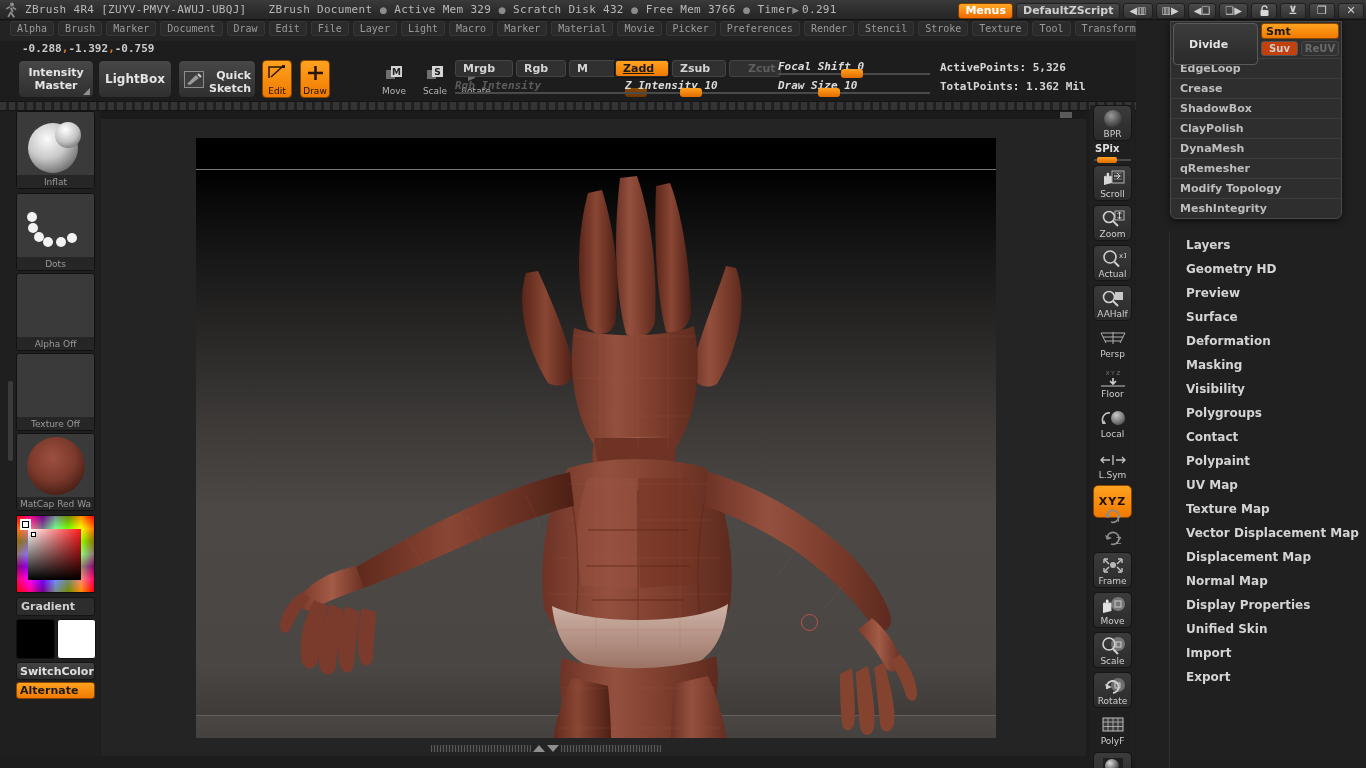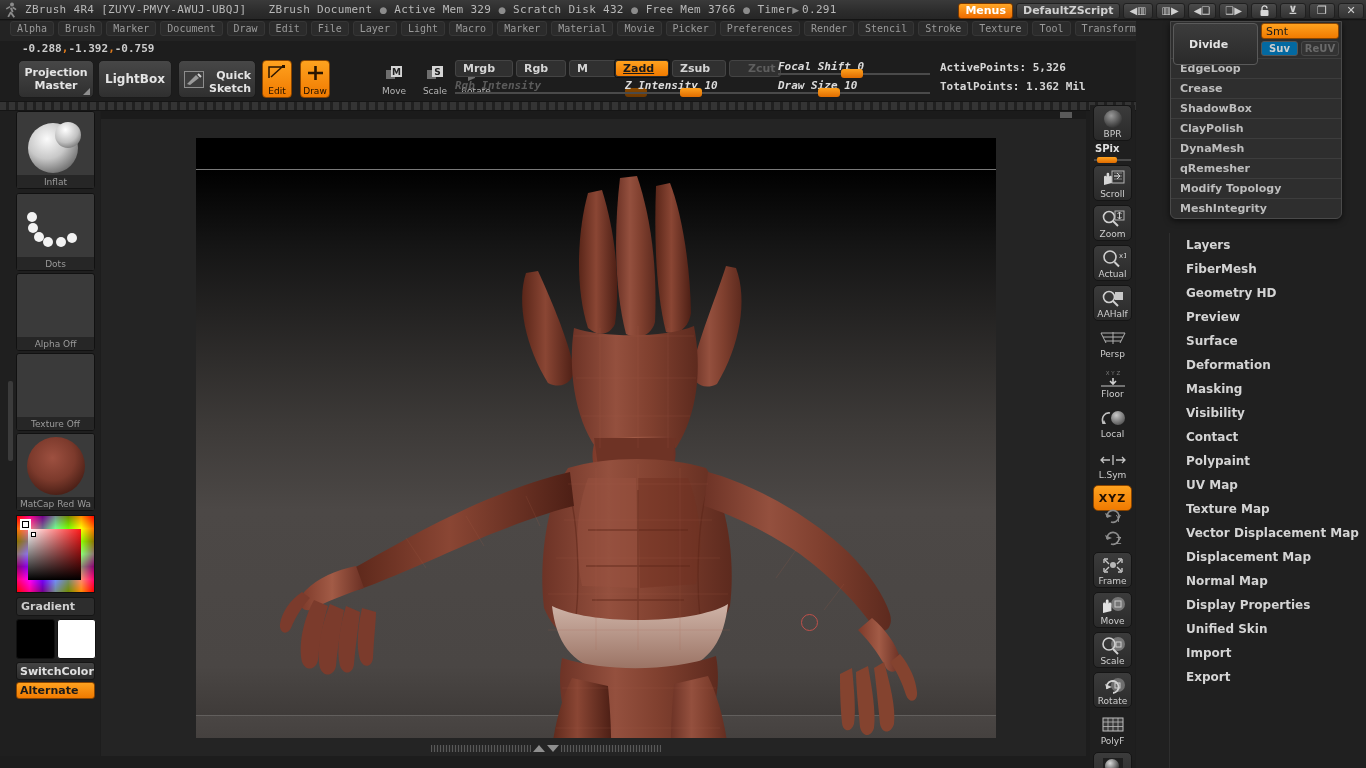--- a/index.html
+++ b/index.html
@@ -338,21 +338,21 @@
   #spix-slider .sk { position: absolute; left: 3px; top: 0; width: 20px; height: 6px;
     border-radius: 2px; background: linear-gradient(#ffa21f,#e06c00); }
   #r-scroll { top: 60px;  height: 36px; }
   #r-zoom   { top: 100px; height: 36px; }
   #r-actual { top: 140px; height: 36px; }
   #r-aahalf { top: 180px; height: 36px; }
   #r-persp  { top: 220px; height: 36px; background: none; border: 1px solid transparent; }
   #r-floor  { top: 260px; height: 36px; background: none; border: 1px solid transparent; }
   #r-local  { top: 300px; height: 36px; background: none; border: 1px solid transparent; }
   #r-lsym   { top: 345px; height: 32px; background: none; border: 1px solid transparent; }
-  #r-xyz    { top: 380px; height: 26px; justify-content: center; padding-bottom: 0; font-size: 11px; }
+  #r-xyz    { top: 380px; height: 33px; justify-content: center; padding-bottom: 0; font-size: 11px; }
   #r-ry     { top: 399px; height: 22px; background: none; border: 1px solid transparent; }
   #r-rz     { top: 421px; height: 22px; background: none; border: 1px solid transparent; }
   #r-frame  { top: 447px; height: 36px; }
   #r-move   { top: 487px; height: 36px; }
   #r-scale  { top: 527px; height: 36px; }
   #r-rotate { top: 567px; height: 36px; }
   #r-polyf  { top: 607px; height: 36px; background: none; border: 1px solid transparent; }
   #r-mat    { top: 647px; height: 36px; }
 
   
@@ -371,27 +371,27 @@
     position: absolute; left: 2px; top: 1px; width: 85px; height: 42px;
     background: linear-gradient(#3c3c3c,#2a2a2a);
     border: 1px solid #5a5a5a; border-radius: 4px;
     color: #e2e2e2; font-size: 11px; font-weight: bold;
     font-family: "DejaVu Sans", sans-serif;
     display: flex; align-items: center; padding-left: 15px;
   }
   #pop-smt {
     position: absolute; left: 90px; top: 1px; width: 78px; height: 16px;
     background: linear-gradient(#ffa21f,#f07a00); border: 1px solid #8a4500;
-    border-radius: 3px; color: #1a1a1a; font-size: 11px; font-weight: normal;
+    border-radius: 3px; color: #1a1a1a; font-size: 11px; font-weight: bold;
     font-family: "DejaVu Sans", sans-serif;
     display: flex; align-items: center; padding-left: 4px;
   }
   #pop-suv {
     position: absolute; left: 90px; top: 19px; width: 37px; height: 15px;
-    background: #0369a1; border: 1px solid #545454; border-radius: 3px;
+    background: #c2410c; border: 1px solid #545454; border-radius: 3px;
     color: #cdcdcd; font-size: 10px; font-weight: bold;
     font-family: "DejaVu Sans", sans-serif;
     display: flex; align-items: center; justify-content: center; text-align: right;
   }
   #pop-reuv {
     position: absolute; left: 130px; top: 19px; width: 38px; height: 15px;
     background: #333; border: 1px solid #494949; border-radius: 3px;
     color: #6a6a6a; font-size: 10px; font-weight: bold;
     font-family: "DejaVu Sans", sans-serif;
     display: flex; align-items: center; justify-content: center;
@@ -489,21 +489,21 @@
     <div class="menu-item">Zplugin</div>
     <div class="menu-item">Zscript</div>
   </div>
 
 <div id="coords">
   <span>-0.288</span><span class="cm">,</span><span>-1.392</span><span class="cm">,</span><span>-0.759</span>
 </div>
 
 <div id="toolbar">
   <div class="tbig" id="btn-projection">
-    <span>Projection</span>
+    <span>Intensity</span>
     <span>Master</span>
     <span class="corner"></span>
   </div>
   <div class="tbig" id="btn-lightbox">LightBox</div>
   <div class="tbig" id="btn-quicksketch">
     <div class="qs-icon">
       <svg width="18" height="15" viewBox="0 0 18 15">
           <path d="M2 12 L11 3 L14 6 L5 13 Z" fill="#9a9a9a"></path>
           <path d="M13 2 L16 5" stroke="#cfcfcf" stroke-width="2"></path>
         </svg>
@@ -1018,27 +1018,27 @@
       <div class="pop-row">ShadowBox</div>
       <div class="pop-row">ClayPolish</div>
       <div class="pop-row">DynaMesh</div>
       <div class="pop-row">qRemesher</div>
       <div class="pop-row">Modify Topology</div>
       <div class="pop-row">MeshIntegrity</div>
     </div>
 
   <div id="menulist">
       <div class="ml-row">Layers</div>
-      <div class="ml-row">FiberMesh</div>
       <div class="ml-row">Geometry HD</div>
       <div class="ml-row">Preview</div>
       <div class="ml-row">Surface</div>
       <div class="ml-row">Deformation</div>
       <div class="ml-row">Masking</div>
       <div class="ml-row">Visibility</div>
+      <div class="ml-row">Polygroups</div>
       <div class="ml-row">Contact</div>
       <div class="ml-row">Polypaint</div>
       <div class="ml-row">UV Map</div>
       <div class="ml-row">Texture Map</div>
       <div class="ml-row">Vector Displacement Map</div>
       <div class="ml-row">Displacement Map</div>
       <div class="ml-row">Normal Map</div>
       <div class="ml-row">Display Properties</div>
       <div class="ml-row">Unified Skin</div>
       <div class="ml-row">Import</div>

